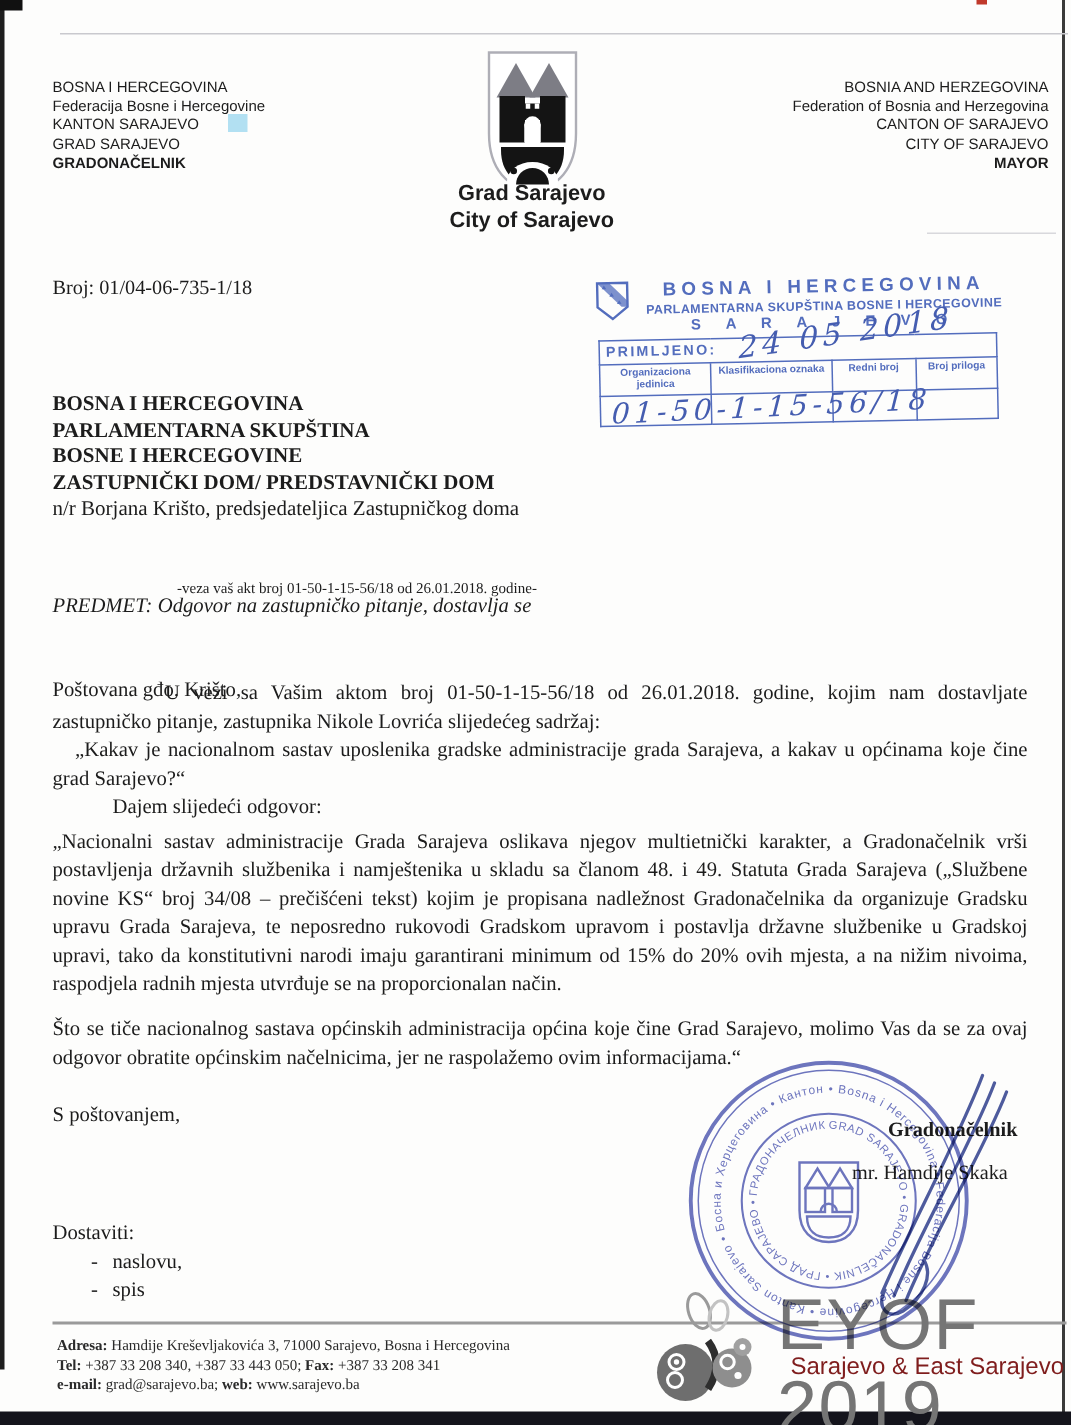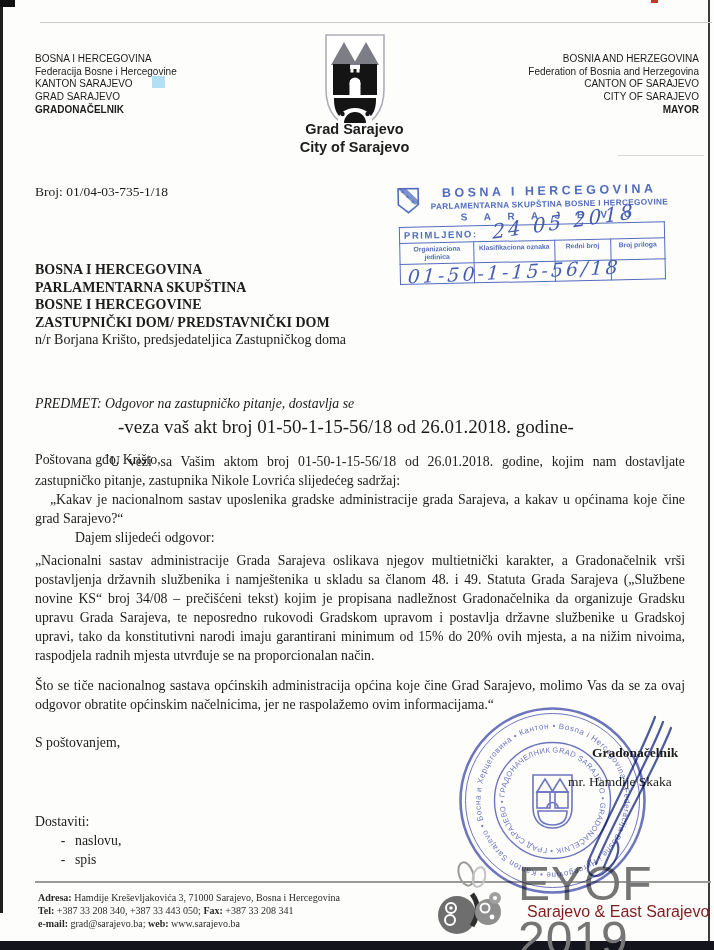--- a/index.html
+++ b/index.html
@@ -55,21 +55,21 @@
                transform:rotate(-7deg) skewX(-8deg); }
   .hand-num  { left:10px; top:76px; font-size:19px; letter-spacing:3px;
                transform:rotate(-1.5deg) skewX(-6deg); white-space:nowrap; }
 
   
   .addr { left:35px; top:261px; font-size:14px; line-height:17.5px; }
   .addr .b { font-weight:bold; }
 
   
   .subj1 { left:35px; top:396px; font-size:13.8px;font-style:italic; }
-  .subj2 { left:118px; top:416px; font-size:19px; }
+  .subj2 { left:118px; top:387px; font-size:10px; }
   .salut { left:35px; top:452px; font-size:13.8px; }
   .bodytext { left:35px; width:650px; font-size:13.8px; line-height:19px;
               text-align:justify; }
   .p1 { top:452px; }
   .p2 { top:551px; }
   .p3 { top:676px; }
   .ind75 { text-indent:75px; }
   .ind15 { text-indent:15px; }
   .ind40 { text-indent:40px; }
   .closing { left:35px; top:735px; font-size:13.8px; }
@@ -146,21 +146,21 @@
       <circle cx="19.5" cy="81" r="2.2" fill="#141414"></circle>
       <circle cx="44.5" cy="81" r="2.2" fill="#141414"></circle>
     </svg>
   </div>
   <div class="abs coa-title sans">
     <div>Grad Sarajevo</div>
     <div>City of Sarajevo</div>
   </div>
 
   <div class="abs refblock">
-    <div>Broj: 01/04-03-735-1/18</div>
+    <div>Broj: 01/04-06-735-1/18</div>
   </div>
 
   <div class="abs rstamp">
     <div class="rs-head">
       <svg width="24" height="28" viewBox="0 0 24 28">
         <path d="M2,2 H22 V18 L12,26 L2,18 Z" fill="#ffffff" stroke="#4a66bd" stroke-width="1.6"></path>
         <polygon points="2,2 10,2 22,14 22,18 18,18" fill="#4a66bd" opacity=".75"></polygon>
         <polygon points="5,6 8,6 6.5,3.5" fill="#4a66bd"></polygon>
         <polygon points="10,11 13,11 11.5,8.5" fill="#4a66bd"></polygon>
         <polygon points="15,16 18,16 16.5,13.5" fill="#4a66bd"></polygon>

